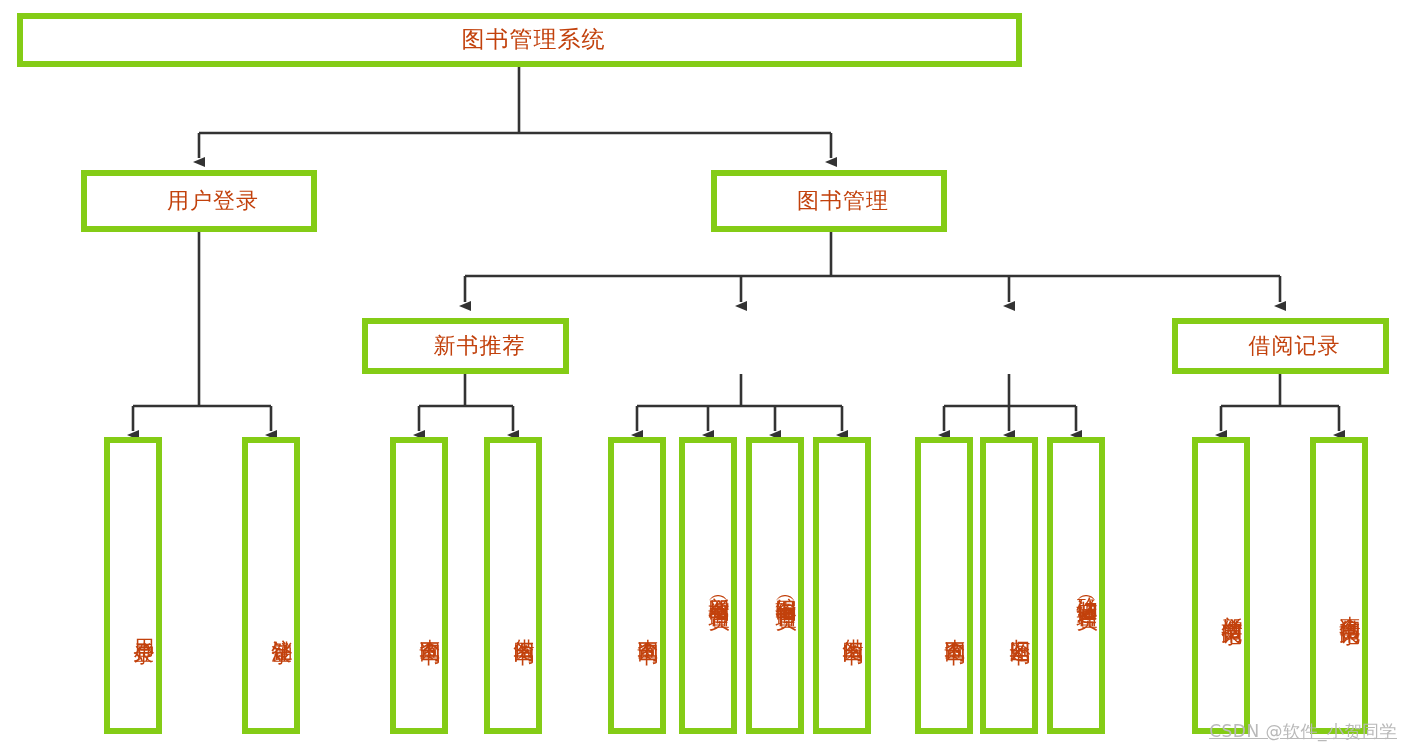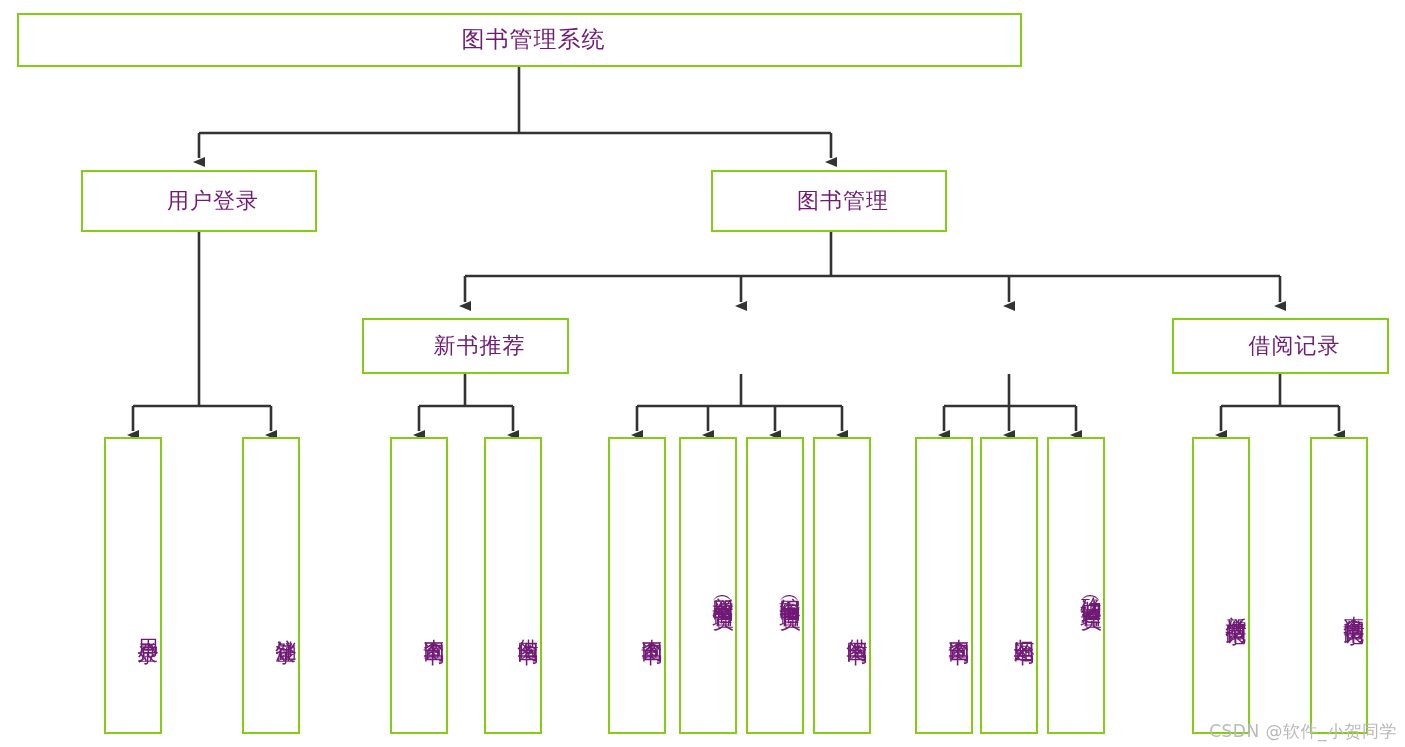--- a/index.html
+++ b/index.html
@@ -22,25 +22,25 @@
     left: 0;
     top: 0;
     width: 1405px;
     height: 747px;
     pointer-events: none;
   }
   .node {
     position: absolute;
     box-sizing: border-box;
     background: #ffffff;
-    border: 2px solid #84cc16;
+    border: 6px solid #84cc16;
     display: flex;
     align-items: center;
     justify-content: center;
-    color: #701a75;
+    color: #c2410c;
     padding-left: 28px;
   }
   .node.horiz {
     font-size: 22px;
     letter-spacing: 1px;
     line-height: 1.2;
   }
   .node.root {
     font-size: 23px;
   }
@@ -62,20 +62,21 @@
   }
   .watermark {
     position: absolute;
     right: 8px;
     bottom: 4px;
     font-size: 17px;
     color: #b9b9b9;
     letter-spacing: 0.5px;
     white-space: nowrap;
     user-select: none;
+    text-decoration: underline;
   }
 </style>
 </head>
 <body>
 
 <div id="canvas">
 
   <svg class="edges" viewBox="0 0 1405 747">
     <defs>
       <marker id="arrow" markerWidth="10" markerHeight="12" refX="1" refY="6" orient="auto" markerUnits="userSpaceOnUse">

